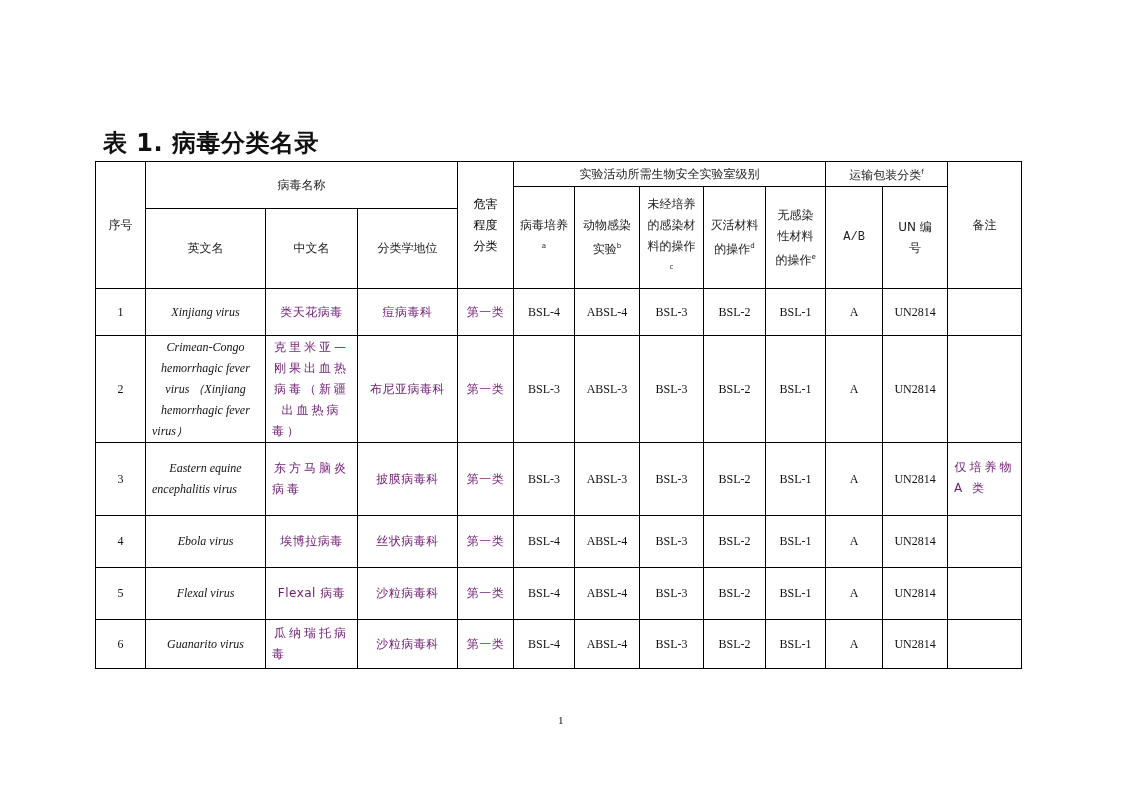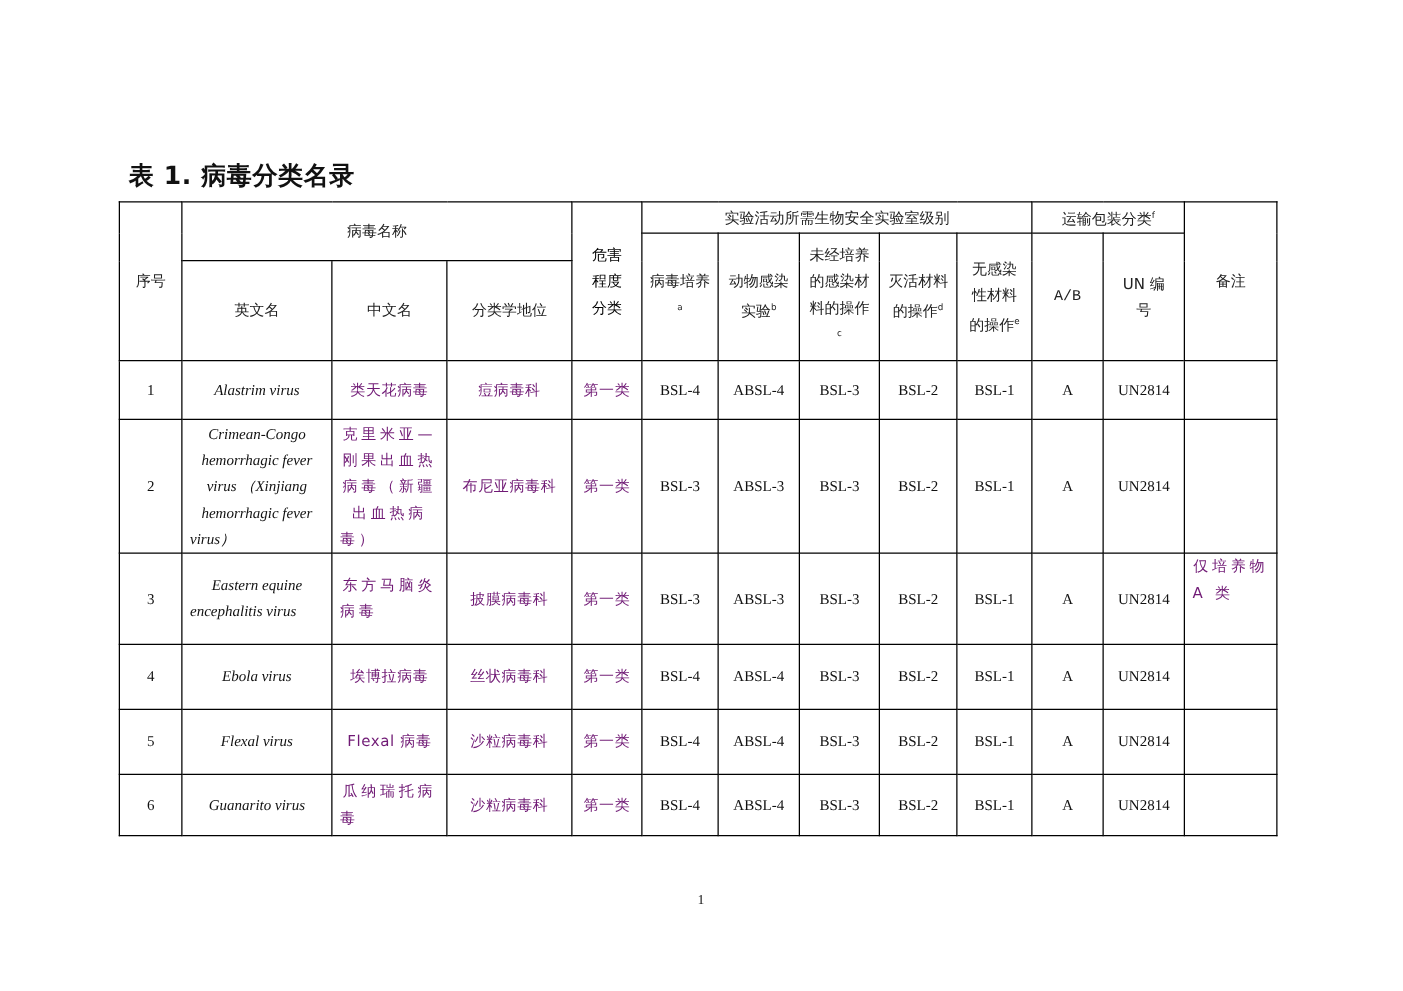--- a/index.html
+++ b/index.html
@@ -1,18 +1,18 @@
 <!DOCTYPE html>
 <html><head>
 <meta charset="utf-8">
 <style>
   html, body { margin: 0; padding: 0; background: #ffffff; }
   body { width: 1122px; height: 793px; position: relative; overflow: hidden;
          font-family: "Liberation Serif", "DejaVu Serif", serif; color: #111; }
-  .title { position: absolute; left: 103px; top: 127px; font-size: 20px; font-weight: bold;
+  .title { position: absolute; left: 103px; top: 127px; font-size: 24px; font-weight: bold;
            font-family: "DejaVu Sans", "Liberation Sans", sans-serif; letter-spacing: 0.5px; }
   table.t { position: absolute; left: 95px; top: 161px; border-collapse: collapse;
             table-layout: fixed; width: 926px; }
   table.t td { border: 1px solid #000; padding: 0 6px; font-size: 12px; line-height: 21px;
                text-align: center; vertical-align: middle; overflow: hidden; }
   .h-big { font-size: 15px; line-height: 20px; font-family: "DejaVu Sans", sans-serif; color:#000000; }
   .h-med { font-size: 15px; font-family: "DejaVu Sans", sans-serif; color:#222; }
   .h-small { font-size: 12px; line-height: 20px; font-family: "DejaVu Sans", sans-serif; color:#222; }
   .left { text-align: center; }
   .just { text-align: center; text-align-last: left; }
@@ -62,21 +62,21 @@
     <td rowspan="2" class="h-med" style="padding:0 10px">UN 编号</td>
   </tr>
   <tr style="height:80px">
     <td class="h-med left">英文名</td>
     <td class="h-med left">中文名</td>
     <td class="h-med left">分类学地位</td>
   </tr>
 
   <tr style="height:47px">
     <td>1</td>
-    <td class="en left">Alastrim virus</td>
+    <td class="en left">Xinjiang virus</td>
     <td class="cn left">类天花病毒</td>
     <td class="cn left">痘病毒科</td>
     <td class="cn">第一类</td>
     <td class="left">BSL-4</td>
     <td class="left">ABSL-4</td>
     <td class="left">BSL-3</td>
     <td class="left">BSL-2</td>
     <td>BSL-1</td>
     <td>A</td>
     <td class="left">UN2814</td>
@@ -105,21 +105,21 @@
     <td class="cn just cnw">东方马脑炎病毒</td>
     <td class="cn left">披膜病毒科</td>
     <td class="cn">第一类</td>
     <td class="left">BSL-3</td>
     <td class="left">ABSL-3</td>
     <td class="left">BSL-3</td>
     <td class="left">BSL-2</td>
     <td>BSL-1</td>
     <td>A</td>
     <td class="left">UN2814</td>
-    <td class="cn just cnw" style="vertical-align:top;">仅培养物 A 类</td>
+    <td class="cn just cnw" style="vertical-align:top;padding-top:14px">仅培养物 A 类</td>
   </tr>
 
   <tr style="height:52px">
     <td>4</td>
     <td class="en left">Ebola virus</td>
     <td class="cn left">埃博拉病毒</td>
     <td class="cn left">丝状病毒科</td>
     <td class="cn">第一类</td>
     <td class="left">BSL-4</td>
     <td class="left">ABSL-4</td>

